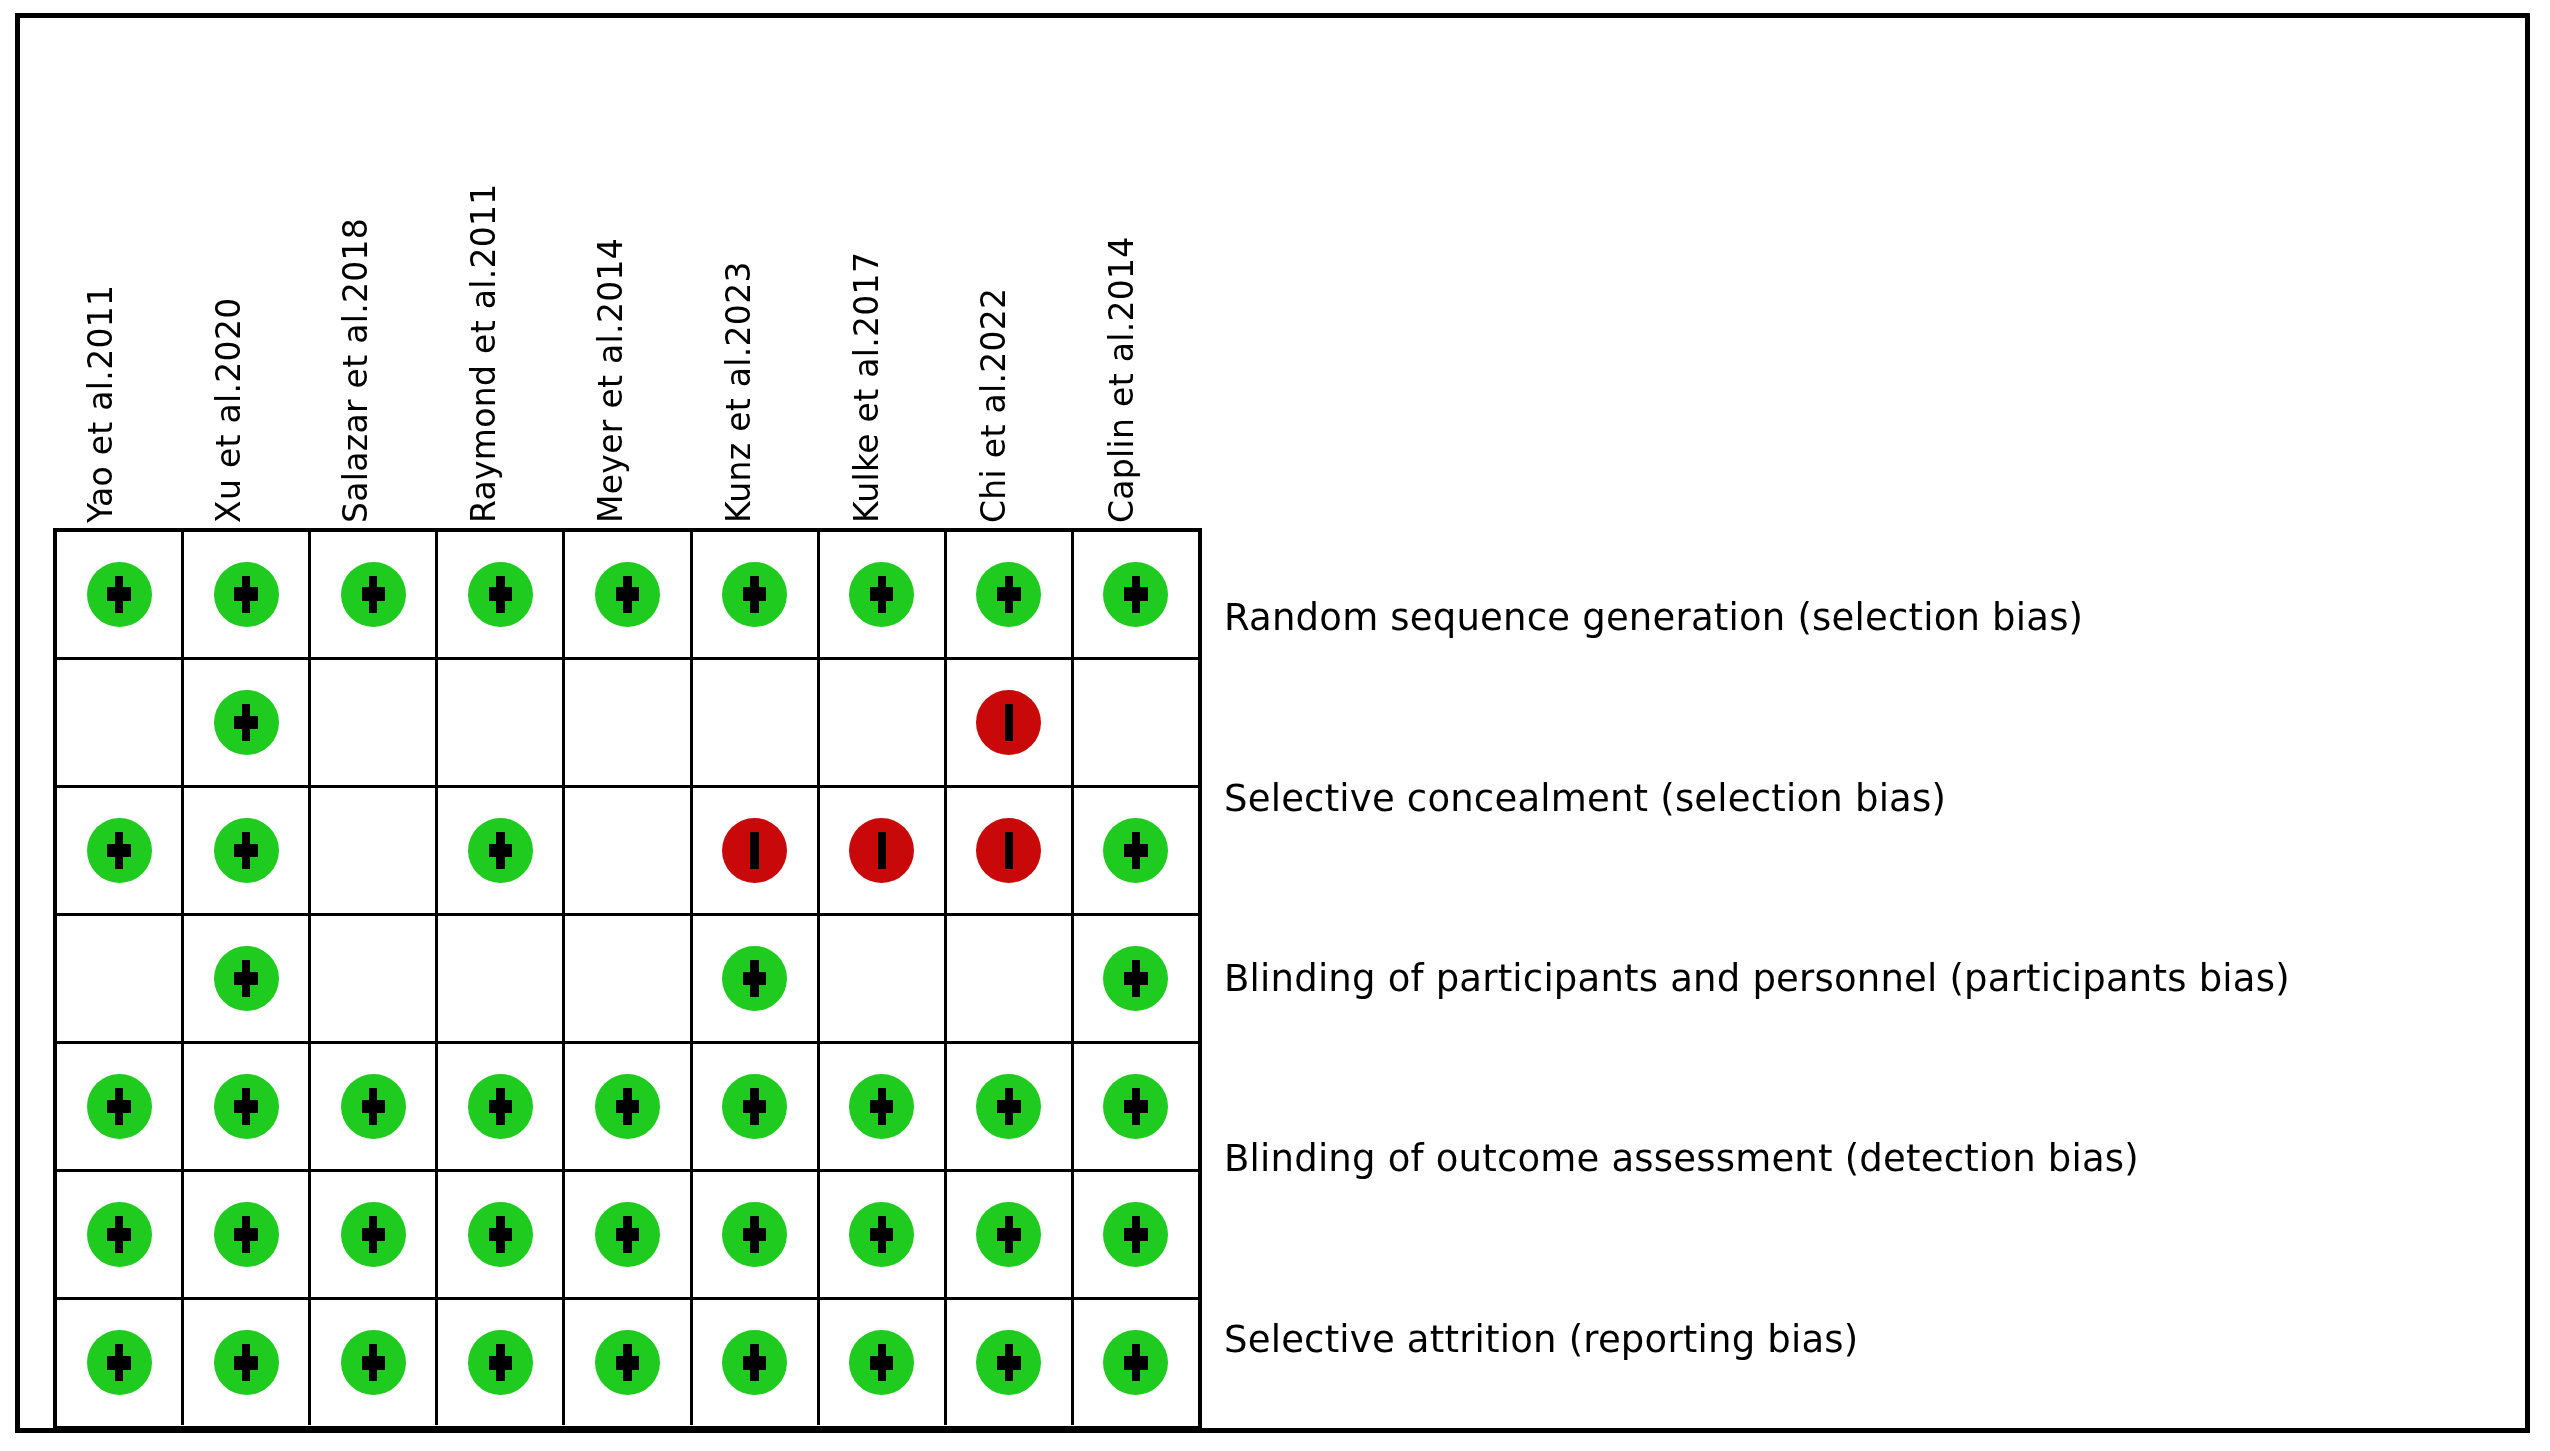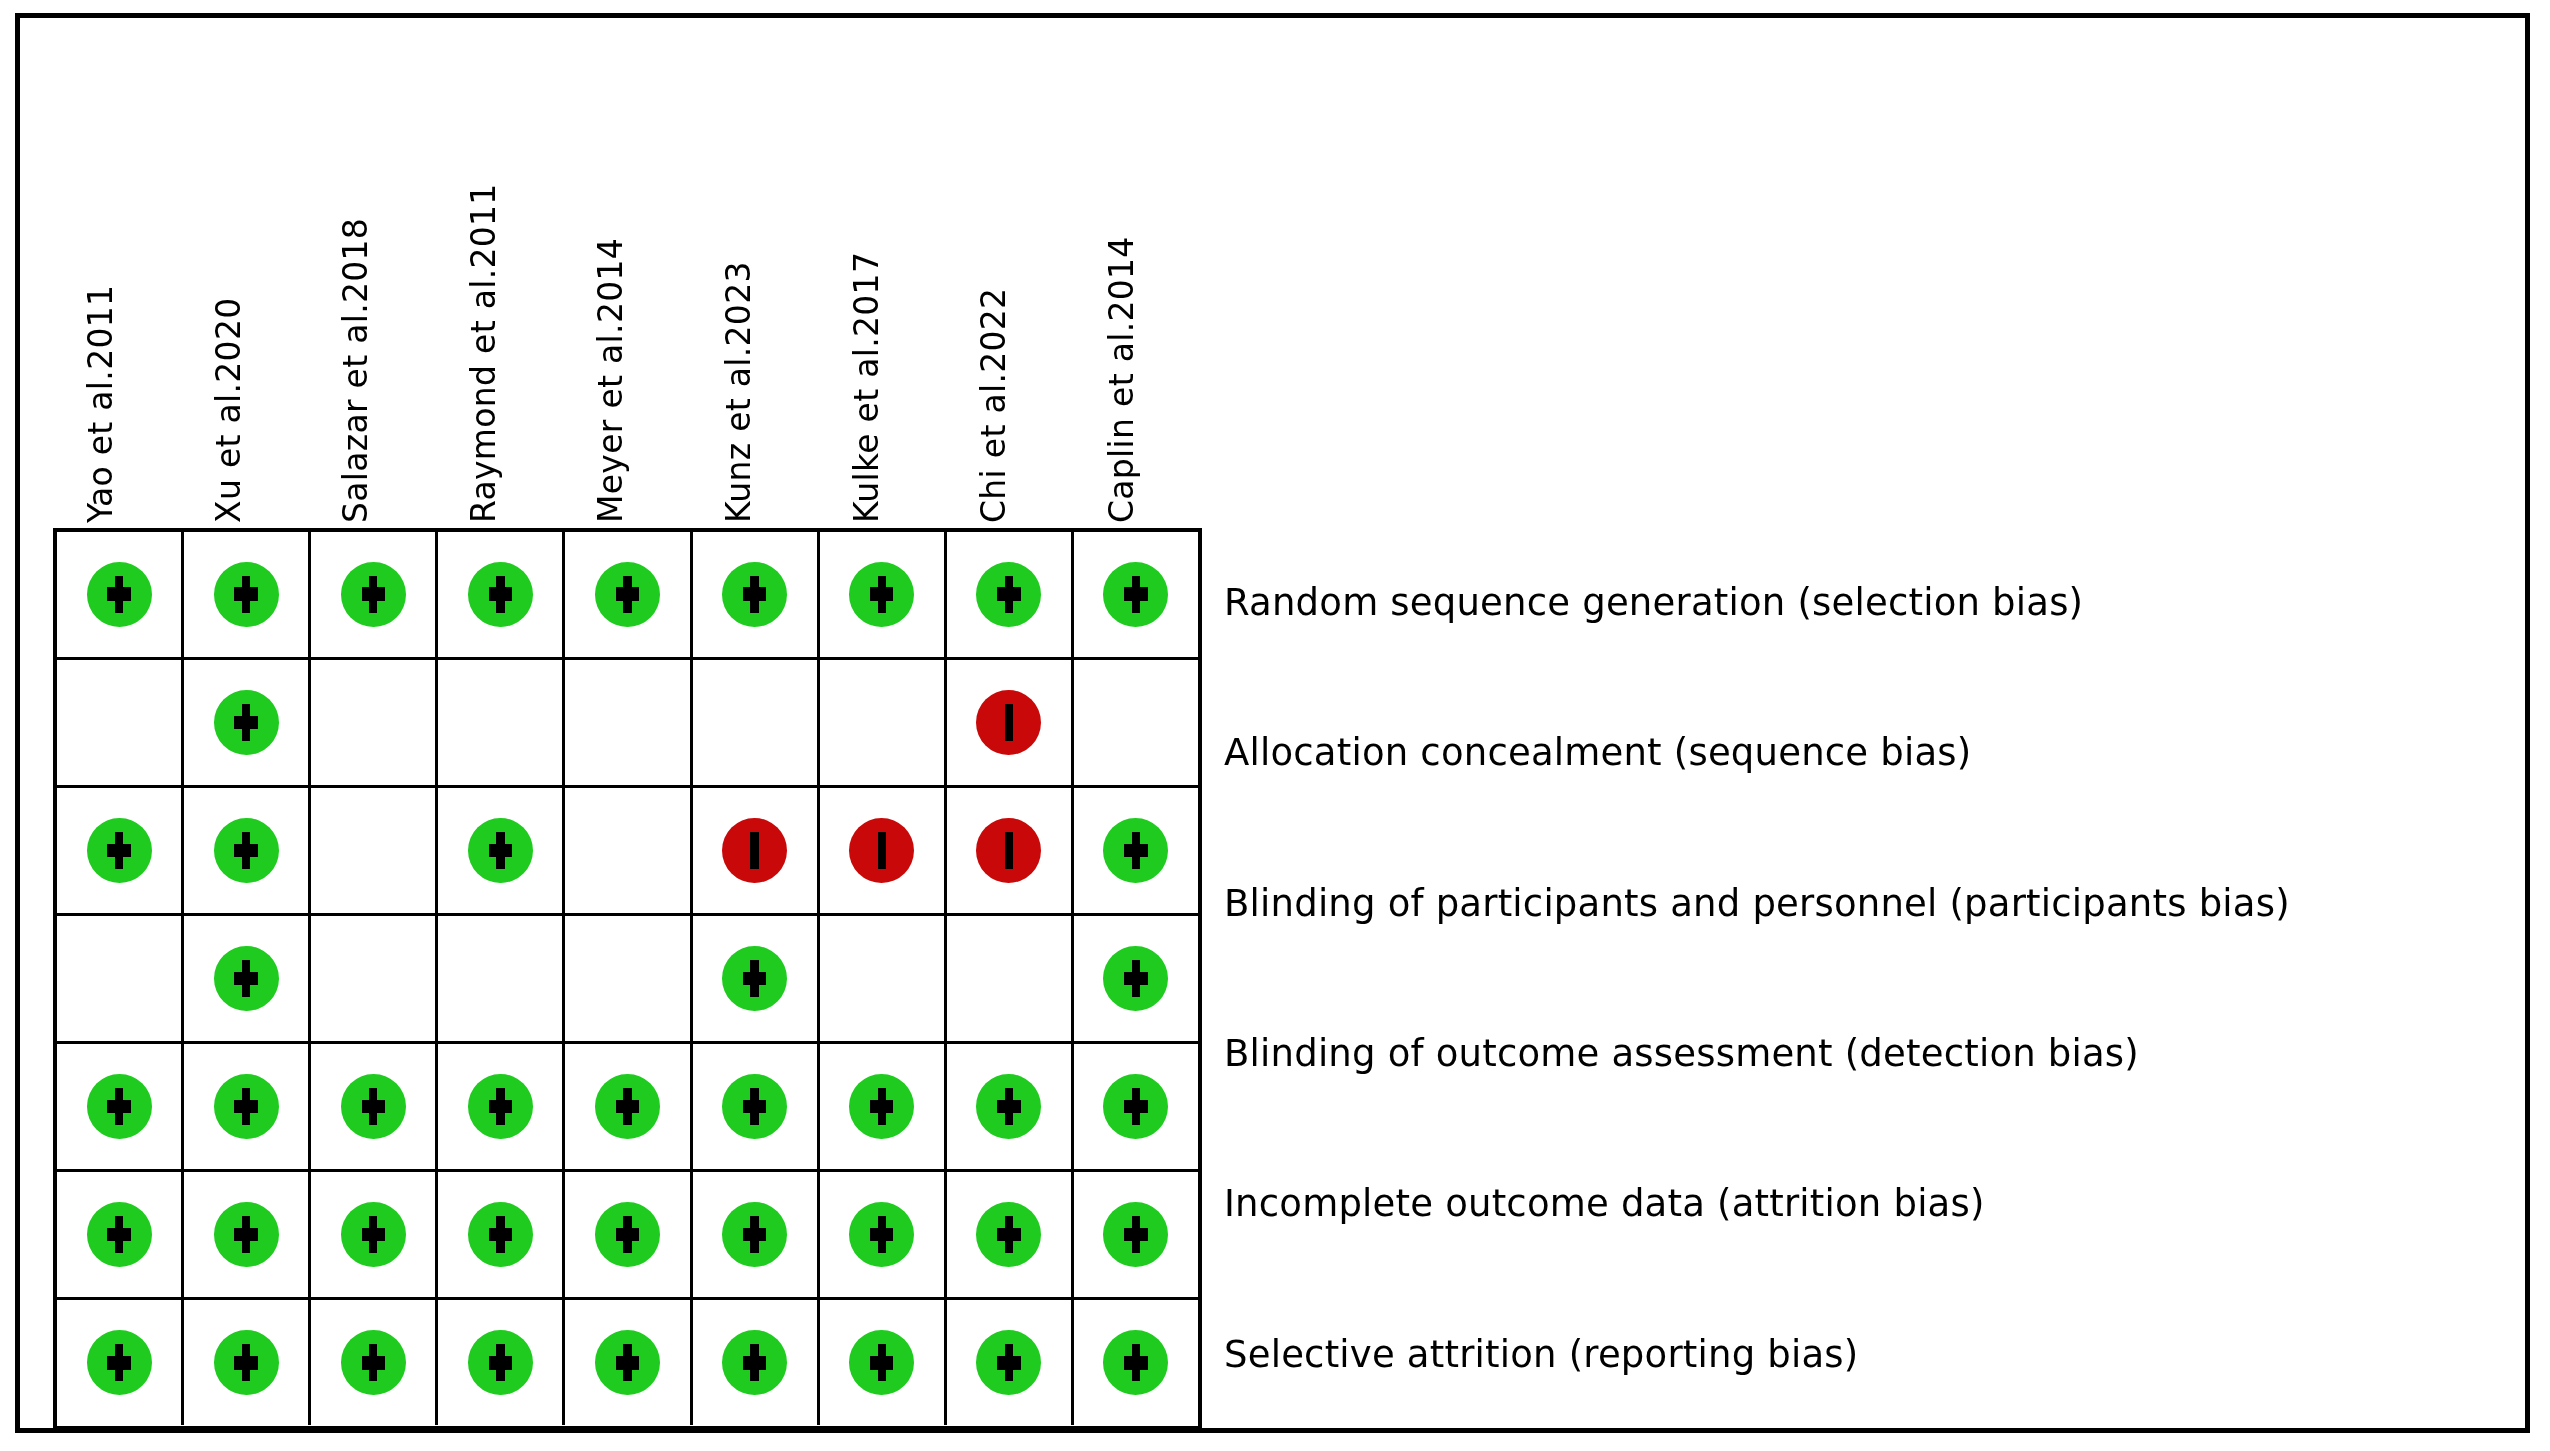--- a/index.html
+++ b/index.html
@@ -378,21 +378,20 @@
           <div class="judge low"></div>
         </div>
         <div class="grid-cell">
           <div class="judge low"></div>
         </div>
       </div>
     </div>
 
   <div id="row-labels">
       <div class="row-label">Random sequence generation (selection bias)</div>
-      <div class="row-label">Allocation concealment (sequence bias)</div>
+      <div class="row-label">Selective concealment (selection bias)</div>
       <div class="row-label">Blinding of participants and personnel (participants bias)</div>
       <div class="row-label">Blinding of outcome assessment (detection bias)</div>
-      <div class="row-label">Incomplete outcome data (attrition bias)</div>
       <div class="row-label">Selective attrition (reporting bias)</div>
     </div>
 
 </div>
 
 
 </body></html>

